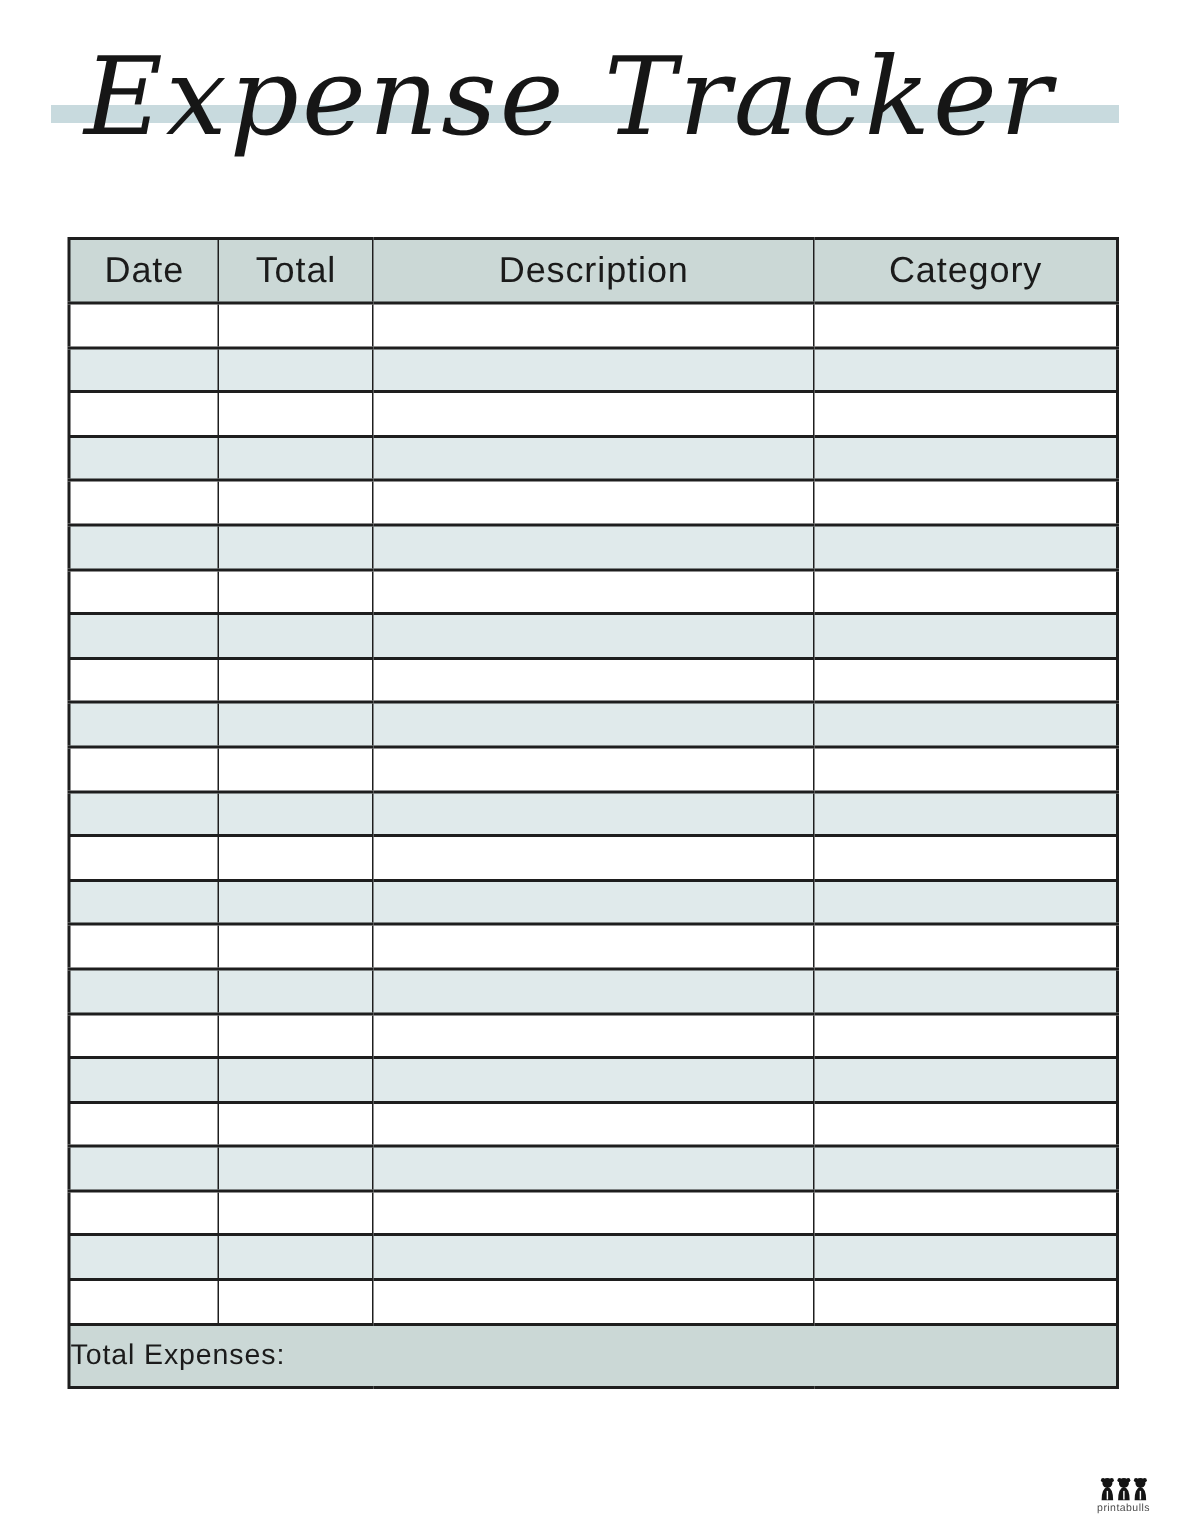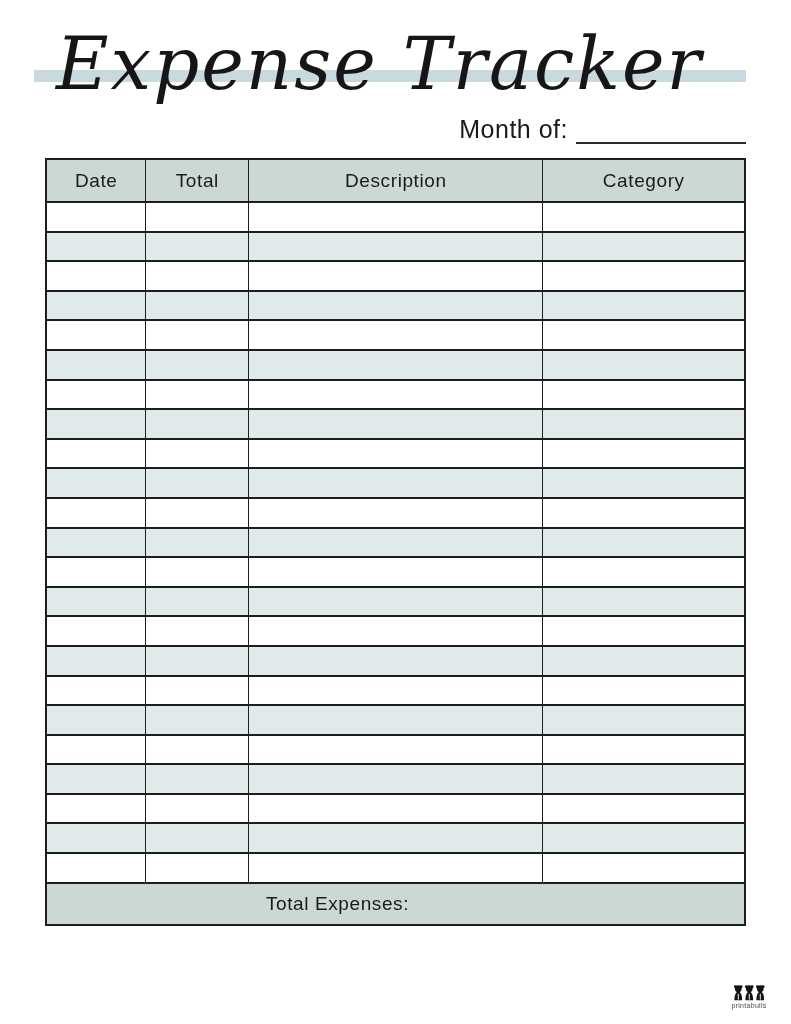--- a/index.html
+++ b/index.html
@@ -69,41 +69,41 @@
   table.expense th,
   table.expense td {
     border: 1.5px solid var(--border, #1e1e1e);
     border-top-width: 2px;
     border-bottom-width: 2px;
     padding: 0;
   }
   table.expense thead th {
     background: var(--header-bg, #cbd8d6);
     height: 41px;
-    font-size: 19px;
+    font-size: 24px;
     font-weight: 500;
     letter-spacing: 0.6px;
     color: #1b1b1b;
     text-align: center;
   }
   table.expense tbody td {
     height: 27.6px;
     background: #ffffff;
     font-size: 16px;
   }
   table.expense tbody tr:nth-child(even) td {
     background: var(--alt-row-bg, #e0eaeb);
   }
   table.expense tfoot td {
     background: var(--header-bg, #cbd8d6);
     height: 40px;
     font-size: 19px;
     letter-spacing: 0.6px;
-    text-align: center;
-    padding-left: 12px;
+    text-align: left;
+    padding-left: 0;
     color: #1b1b1b;
   }
   .total-value {
     display: inline-block;
     min-width: 120px;
     margin-left: 8px;
   }
   
   .logo {
     position: absolute;
@@ -123,24 +123,20 @@
   }
 </style>
 </head>
 <body>
 
 <div class="page" style="--band: #c8dade; --header-bg: #cbd8d6; --alt-row-bg: #e0eaeb; --border: #1e1e1e; --text: #1c1c1c;">
 
   <div class="band"></div>
   <h1 class="title">Expense Tracker</h1>
 
-  <div class="month-row">
-    <span class="month-label">Month of:</span>
-    <span class="month-line"></span>
-  </div>
 
   <table class="expense">
     <colgroup>
       <col style="width:14.3%">
       <col style="width:14.7%">
       <col style="width:42.1%">
       <col style="width:28.9%">
     </colgroup>
     <thead>
       <tr>

